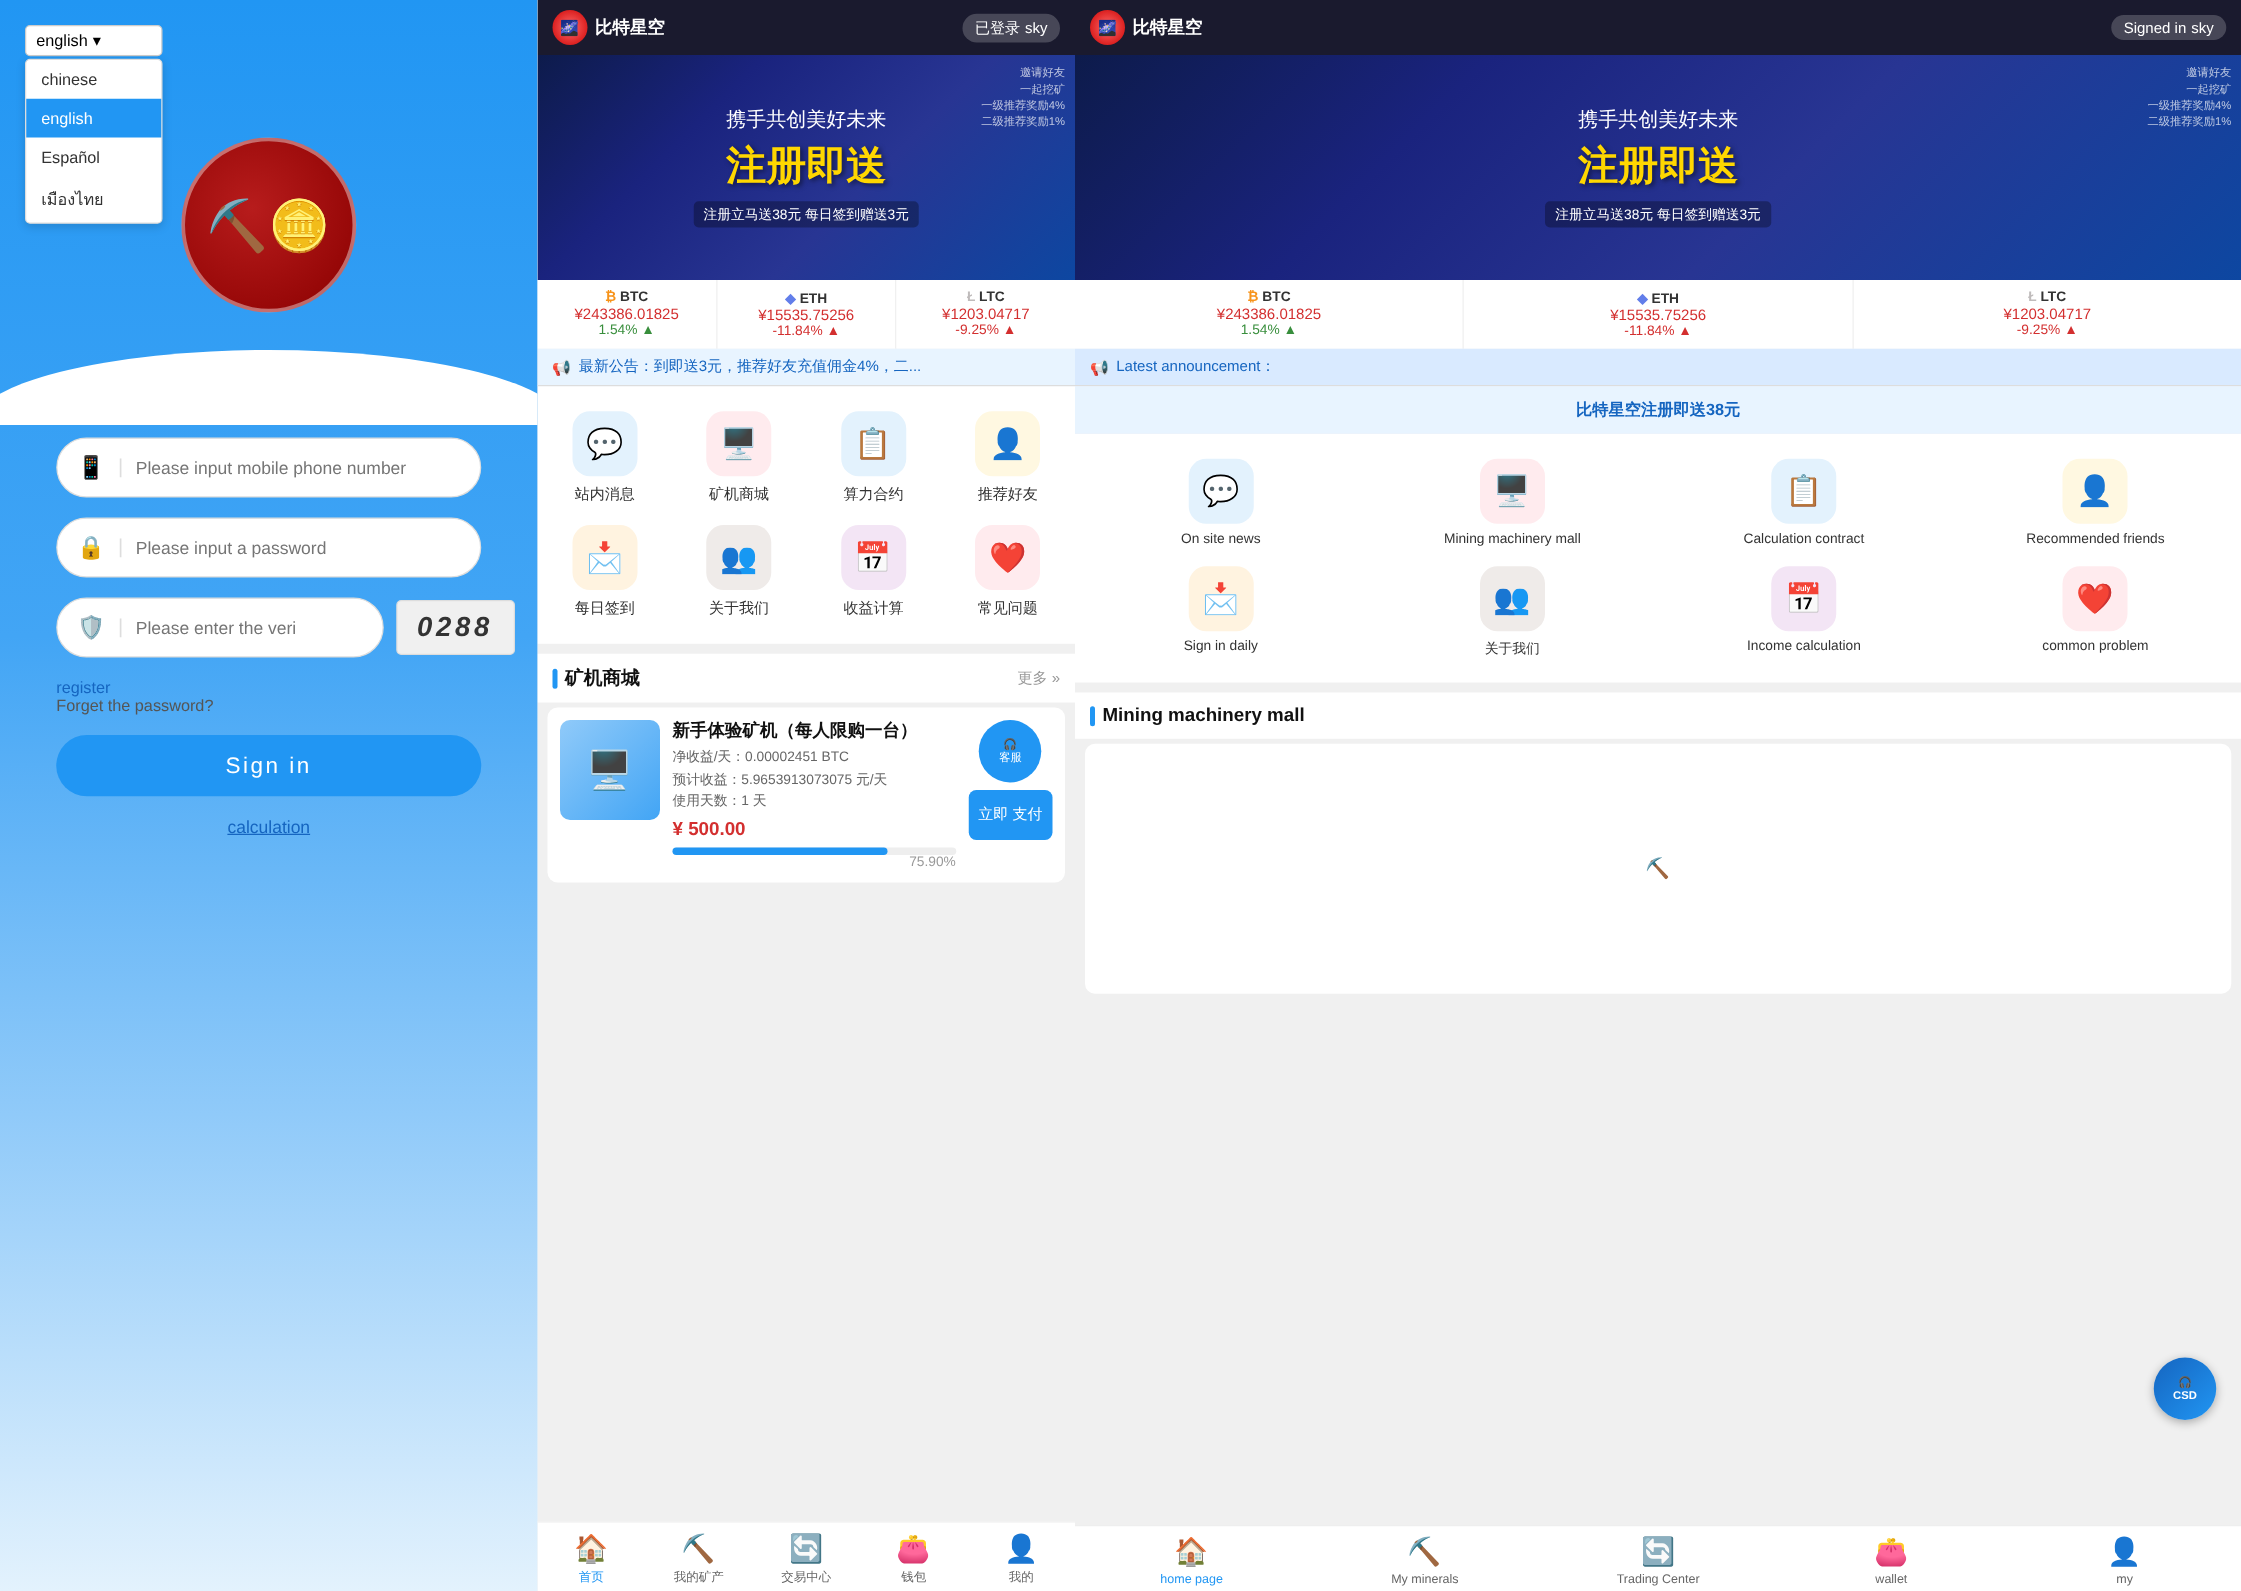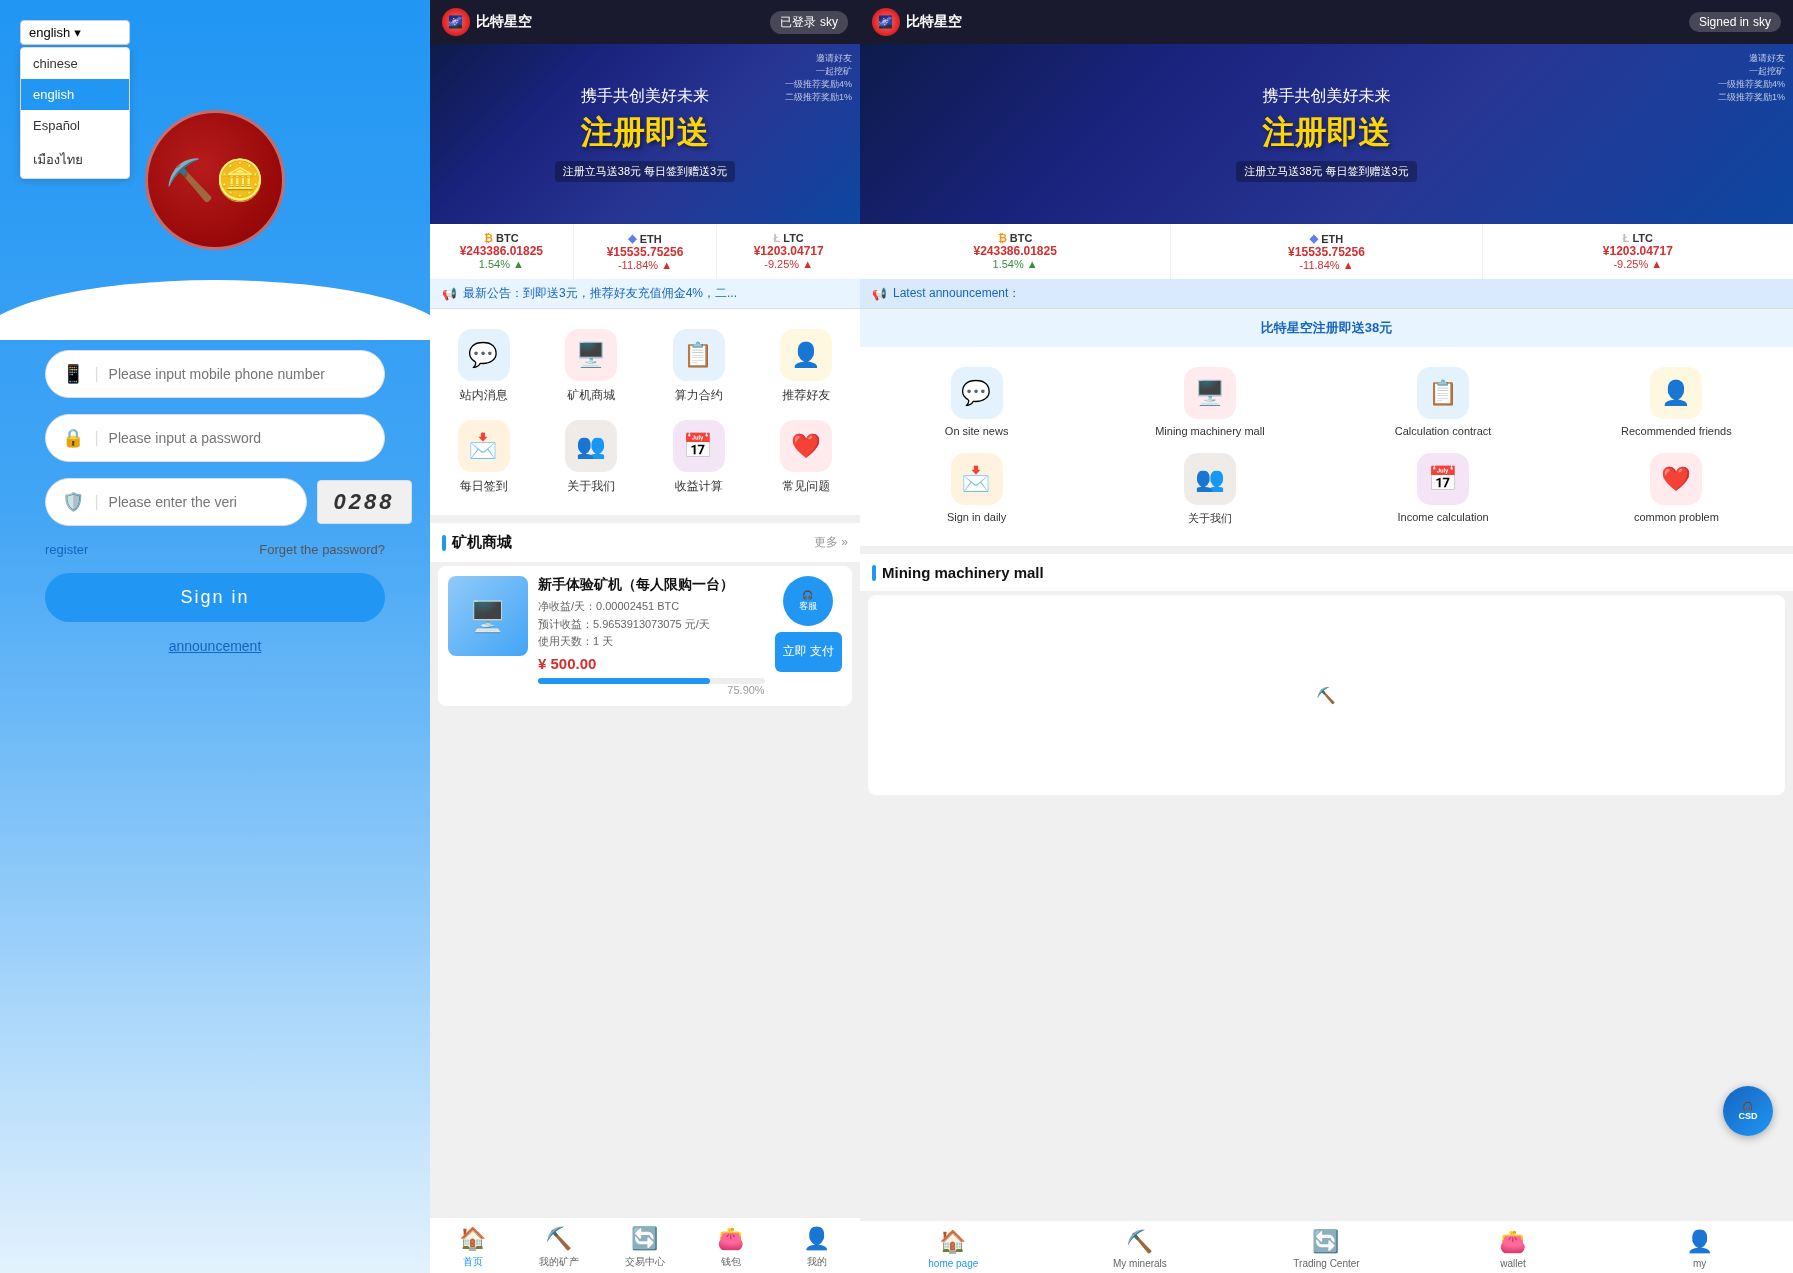--- a/index.html
+++ b/index.html
@@ -162,20 +162,21 @@
       font-weight: bold;
       color: #333;
       letter-spacing: 3px;
       font-style: italic;
     }
 
     .form-links {
       display: flex;
       justify-content: space-between;
       font-size: 13px;
+      flex-direction: column;
     }
 
     .register-link {
       color: #1565C0;
       cursor: pointer;
     }
 
     .forgot-link {
       color: #555;
       cursor: pointer;
@@ -311,21 +312,21 @@
       font-weight: bold;
       display: flex;
       align-items: center;
       justify-content: center;
       gap: 3px;
     }
 
     .crypto-price {
       font-size: 12px;
       color: #d32f2f;
-      font-weight: bold;
+      font-weight: normal;
     }
 
     .crypto-change {
       font-size: 11px;
       color: #d32f2f;
     }
 
     .crypto-change.up { color: #388e3c; }
 
     .announcement-bar {
@@ -633,21 +634,21 @@
       <div class="captcha-image">0288</div>
     </div>
 
     <div class="form-links">
       <span class="register-link">register</span>
       <span class="forgot-link">Forget the password?</span>
     </div>
 
     <button class="sign-in-btn">Sign in</button>
 
-    <div class="download-link">announcement</div>
+    <div class="download-link">calculation</div>
   </div>
 </div>
 
 <div class="middle-panel">
   <div class="phone-app">
 
     <div class="app-header">
       <div class="app-logo">
         <div class="app-logo-icon">🌌</div>
         <span>比特星空</span>

